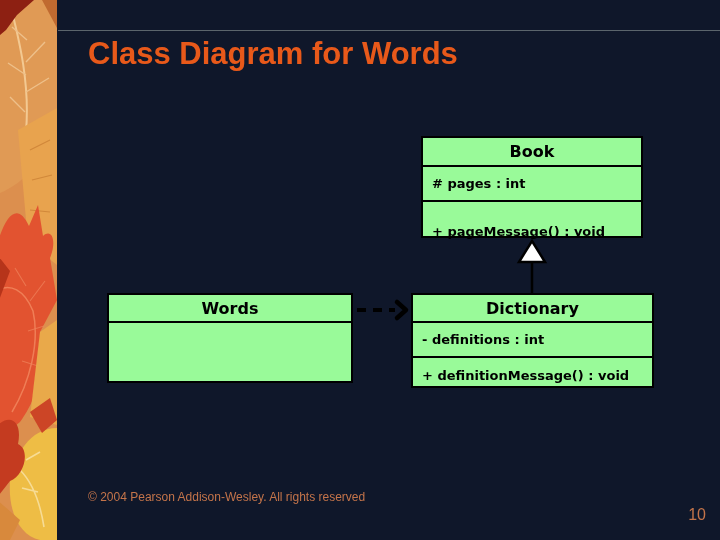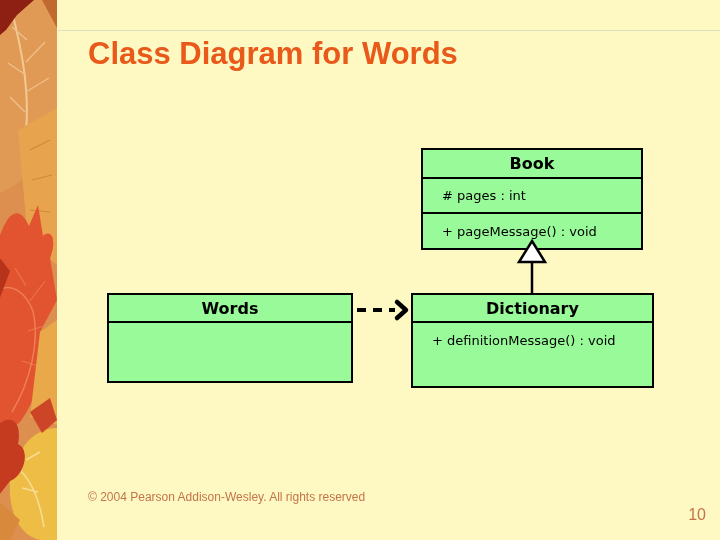--- a/index.html
+++ b/index.html
@@ -1,21 +1,21 @@
 <!DOCTYPE html>
 <html><head>
 <meta charset="utf-8">
 <style>
   * { margin: 0; padding: 0; box-sizing: border-box; }
   html, body { background: #888; }
   .slide {
     position: relative;
     width: 720px;
     height: 540px;
-    background: #fef9c3;
+    background: #0f172a;
     overflow: hidden;
     font-family: "Liberation Sans", sans-serif;
   }
   
   .leaf-strip {
     position: absolute;
     left: 0; top: 0;
     width: 57px; height: 540px;
   }
   
@@ -50,28 +50,28 @@
     white-space: nowrap;
   }
   .class-box .row:last-child { border-bottom: none; }
   .class-box .name-row {
     justify-content: center;
     font-size: 16px;
     font-weight: bold;
   }
   .class-box .member-row {
     justify-content: flex-start;
-    padding-left: 19px;
+    padding-left: 9px;
     font-size: 13px;
-    font-weight: normal;
+    font-weight: bold;
   }
-  #box-book       { left: 421px; top: 148px; width: 222px; height: 102px; }
+  #box-book       { left: 421px; top: 136px; width: 222px; height: 102px; }
   #box-book .name-row   { height: 29px; }
   #box-book .attr-row   { height: 35px; }
-  #box-book .method-row { height: 34px; }
+  #box-book .method-row { height: 34px; margin-top: 12px; }
 
   #box-words      { left: 107px; top: 293px; width: 246px; height: 90px; }
   #box-words .name-row   { height: 28px; }
   #box-words .attr-row   { height: 25px; }
   #box-words .method-row { height: 33px; }
 
   #box-dictionary { left: 411px; top: 293px; width: 243px; height: 95px; }
   #box-dictionary .name-row   { height: 28px; }
   #box-dictionary .attr-row   { height: 35px; }
   #box-dictionary .method-row { height: 35px; }
@@ -139,20 +139,21 @@
     <div class="row member-row method-row">+ pageMessage() : void</div>
   </div>
 
   <div class="class-box" id="box-words">
     <div class="row name-row">Words</div>
     <div class="row member-row attr-row"></div>
   </div>
 
   <div class="class-box" id="box-dictionary">
     <div class="row name-row">Dictionary</div>
+    <div class="row member-row attr-row">- definitions : int</div>
     <div class="row member-row method-row">+ definitionMessage() : void</div>
   </div>
 
   <svg class="arrow-layer" aria-hidden="true">
      Dictionary (dashed arrow) --&gt;
     <g>
       <line x1="357" y1="310" x2="395" y2="310" stroke="#000" stroke-width="4" stroke-dasharray="9 7"></line>
       <path d="M397,302 L406,310 L397,318" stroke="#000" stroke-width="4.5" fill="none" stroke-linecap="round" stroke-linejoin="round"></path>
     </g>
     

